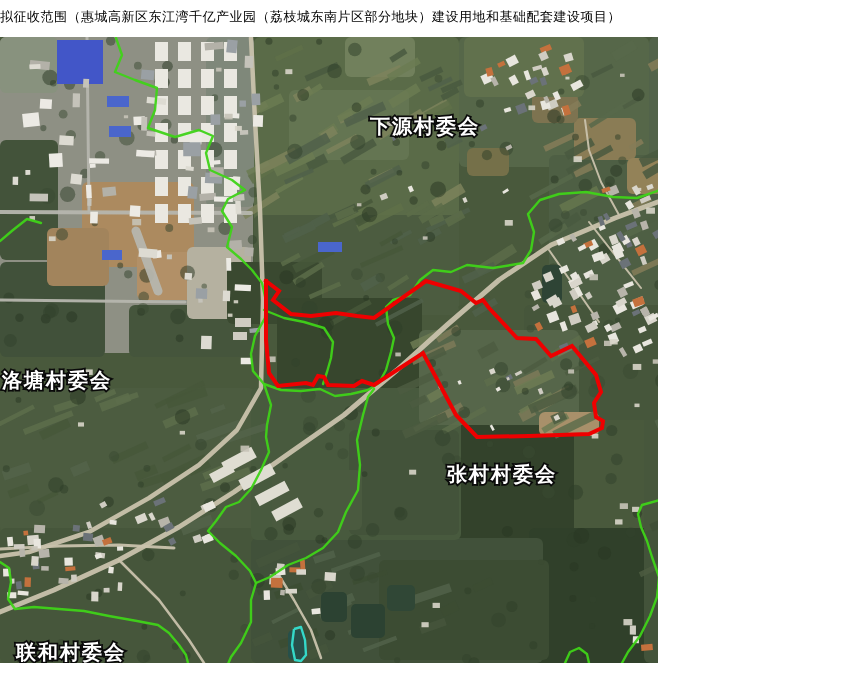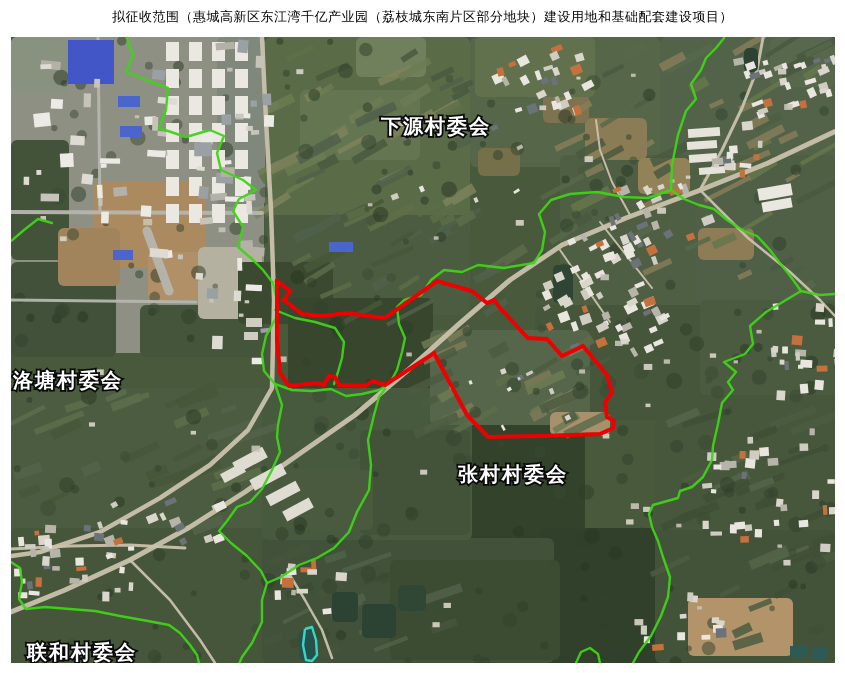--- a/index.html
+++ b/index.html
@@ -1,21 +1,21 @@
 <!DOCTYPE html>
 <html><head>
 <meta charset="utf-8">
 <style>
   html,body{margin:0;padding:0;background:#ffffff;}
   body{width:845px;height:673px;position:relative;overflow:hidden;
        font-family:"Liberation Sans","DejaVu Sans",sans-serif;}
-  .page-title{position:absolute;top:8px;left:0;width:845px;text-align:center;
+  .page-title{position:absolute;top:8px;left:0;width:845px;text-align:left;
        font-family:"Liberation Serif","DejaVu Serif",serif;
        font-size:13px;color:#000;letter-spacing:.5px;white-space:nowrap;}
-  .map-frame{position:absolute;left:11px;top:37px;width:824px;height:626px;
+  .map-frame{position:absolute;left:0;top:37px;width:658px;height:626px;
        background:#49593c;overflow:hidden;}
   svg{display:block;}
   .village-label{font-family:"Liberation Sans","DejaVu Sans",sans-serif;
        font-weight:bold;font-size:20px;letter-spacing:2px;
        fill:#ffffff;stroke:#0a0a0a;stroke-width:3.5px;paint-order:stroke;}
 </style>
 </head>
 <body>
 
 <div class="page">

